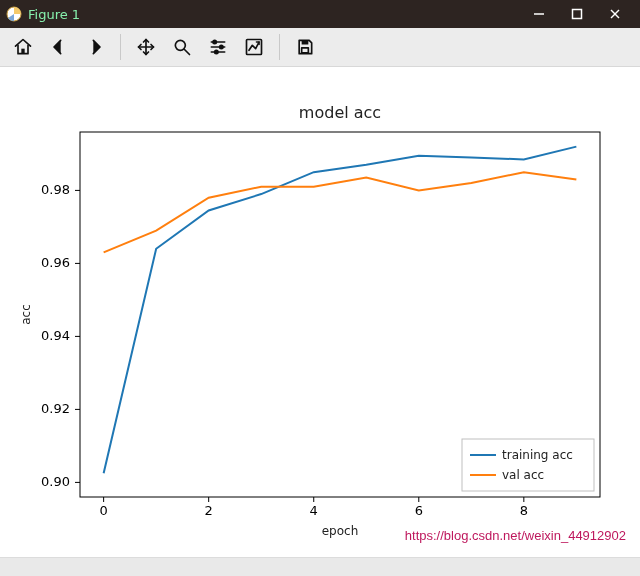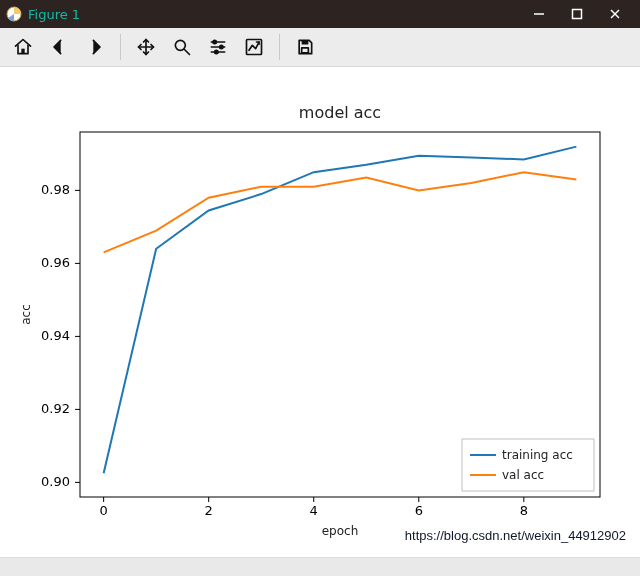--- a/index.html
+++ b/index.html
@@ -1,27 +1,27 @@
 <!DOCTYPE html>
 <html><head>
 <meta charset="utf-8">
 <style>
 html,body{margin:0;padding:0;font-family:"DejaVu Sans",Arial,sans-serif;font-size:13px;background:#fff;color:#000}
 .window{width:640px;height:576px;display:flex;flex-direction:column;background:#f0f0f0;box-sizing:border-box}
-.titlebar{height:28px;background:#2d2421;color:#14b8a6;display:flex;align-items:center;padding:0 6px;font-size:13px}
+.titlebar{height:28px;background:#2d2421;color:#86efac;display:flex;align-items:center;padding:0 6px;font-size:13px}
 .titlebar .icon-slot{width:16px;height:16px;margin-right:6px;display:flex;align-items:center;justify-content:center}
 .titlebar .spacer{flex:1}
 .win-btn{width:38px;height:28px;display:flex;align-items:center;justify-content:center;color:#fff}
 .toolbar{height:38px;background:#ececec;border-bottom:1px solid #d8d8d8;display:flex;align-items:center;padding:0 6px;gap:2px}
 .tool-btn{width:34px;height:30px;display:flex;align-items:center;justify-content:center;border-radius:2px}
 .tool-btn svg{width:20px;height:20px;stroke:#111;fill:none;stroke-width:2;stroke-linecap:round;stroke-linejoin:round}
 .tool-sep{width:1px;height:26px;background:#c9c9c9;margin:0 6px}
 .canvas{flex:1;background:#fff;position:relative}
 .statusbar{height:18px;background:#e9e9e9;border-top:1px solid #dcdcdc}
-.watermark{position:absolute;right:14px;bottom:14px;color:#0f172a;font-size:13px;pointer-events:none;font-family:Arial,sans-serif}
+.watermark{position:absolute;right:14px;bottom:14px;color:#be185d;font-size:13px;pointer-events:none;font-family:Arial,sans-serif}
 
 .plot-svg{position:absolute;left:0;top:0}
 .axis-label{font-size:12px;fill:#222}
 .title-text{font-size:16px;fill:#222}
 .series{fill:none;stroke-width:2}
 .legend-box{fill:#fff;stroke:#bfbfbf;stroke-width:1}
 .legend-text{font-size:12px;fill:#222}
 </style>
 </head>
 <body>

